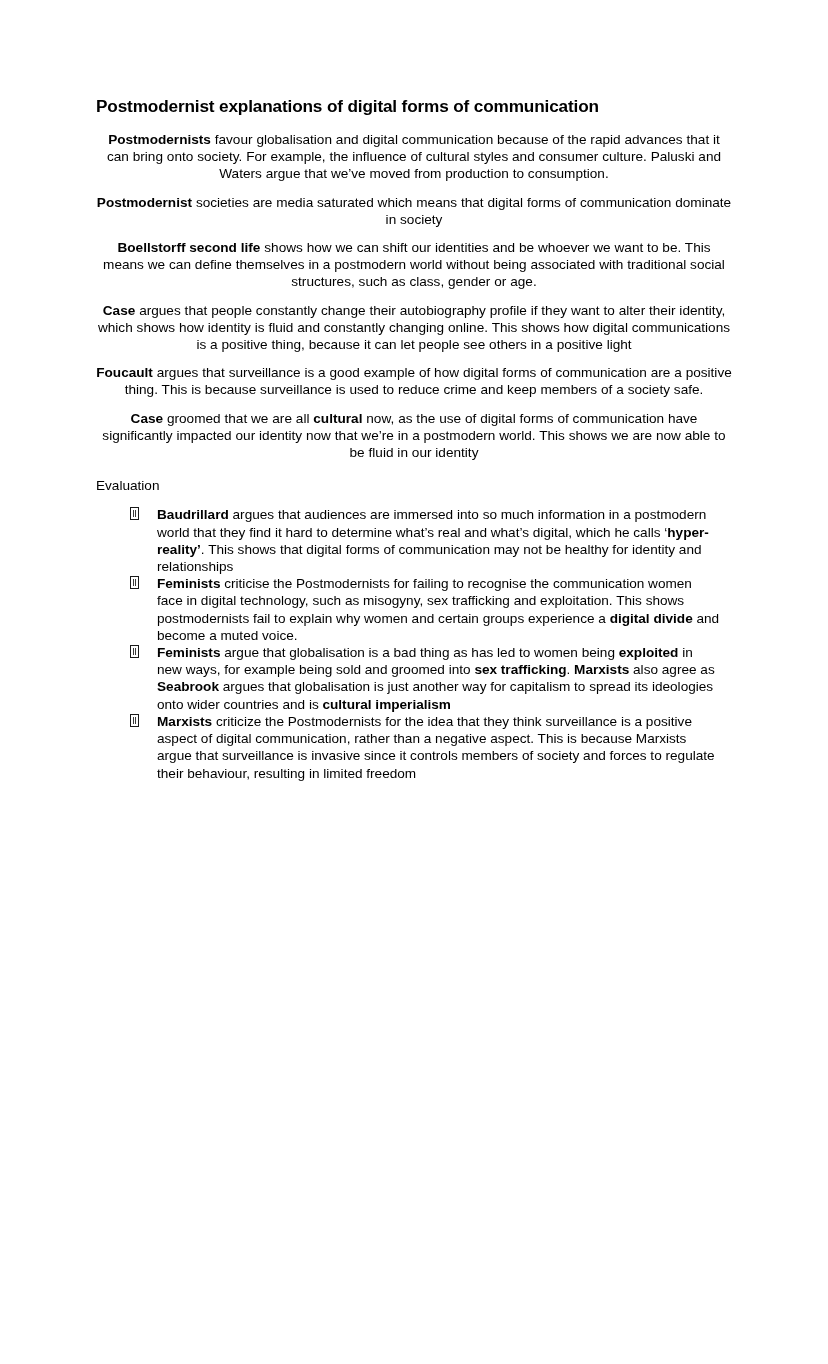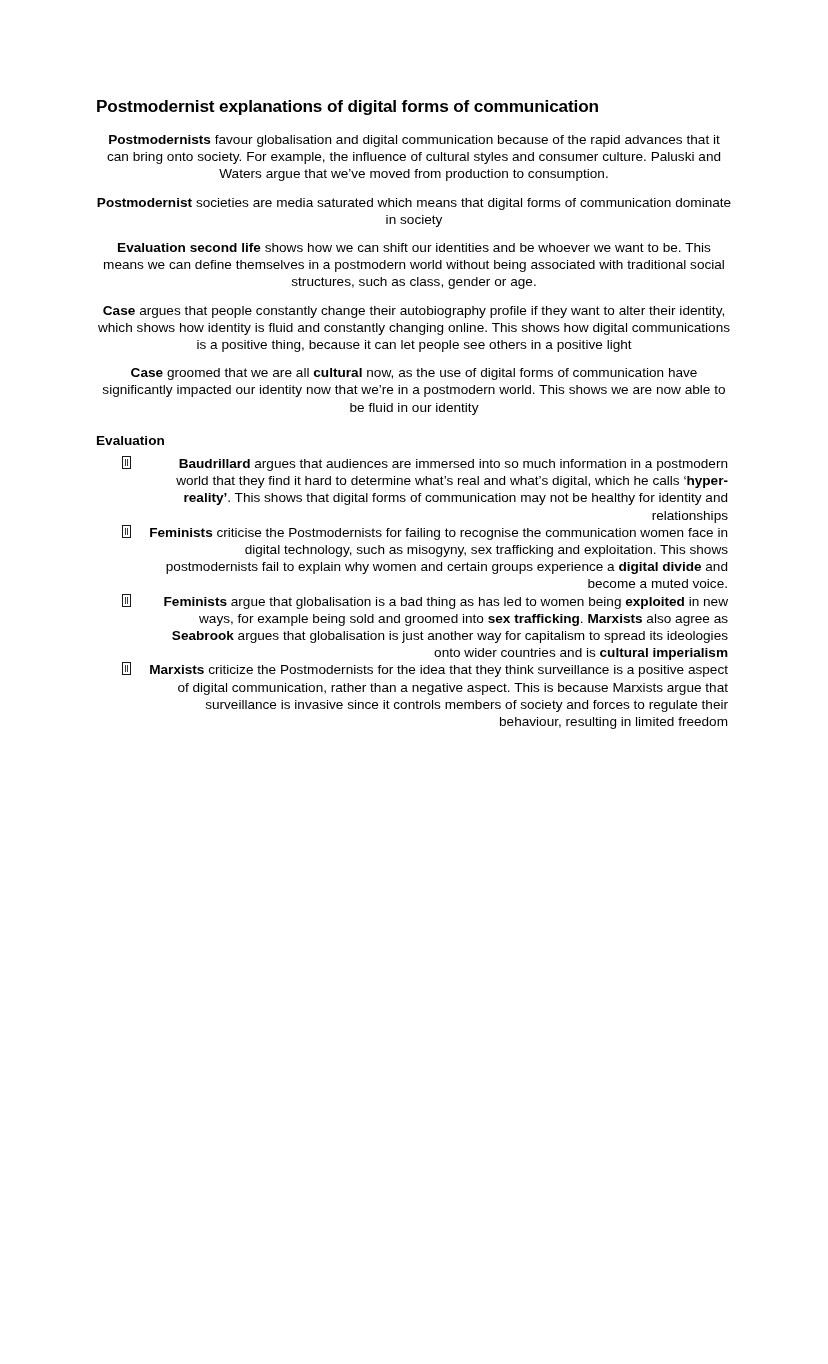--- a/index.html
+++ b/index.html
@@ -40,29 +40,28 @@
     line-height: 17.2px;
     margin: 0 0 11px 0;
     text-align: center;
     word-spacing: 0.1px;
   }
   .para b, .li-text b {
     font-weight: bold;
   }
   .section-head {
     font-size: 13.6px;
-    font-weight: bold;
+    font-weight: normal;
     line-height: 17.2px;
     margin: 16px 0 6px 0;
   }
   .bullets {
-    margin: 4px;
+    margin: 12px;
     padding: 0;
     list-style: none;
-    text-align: right;
   }
   .li {
     position: relative;
     padding-left: 49px;
     font-size: 13.6px;
     line-height: 17.2px;
     margin: 0 0 0 0;
   }
   .li-marker {
     position: absolute;
@@ -92,22 +91,23 @@
 <body>
 
 <div class="page">
   <div class="content">
 
     <h1 class="doc-title">Postmodernist explanations of digital forms of communication</h1>
 
     <div>
         <p class="para"><b>Postmodernists</b><span> favour globalisation and digital communication because of the rapid advances that it can bring onto society. For example, the influence of cultural styles and consumer culture. Paluski and Waters argue that we’ve moved from production to consumption.</span></p>
         <p class="para"><b>Postmodernist</b><span> societies are media saturated which means that digital forms of communication dominate in society</span></p>
-        <p class="para"><b>Evaluation second life</b><span> shows how we can shift our identities and be whoever we want to be. This means we can define themselves in a postmodern world without being associated with traditional social structures, such as class, gender or age.</span></p>
+        <p class="para"><b>Boellstorff second life</b><span> shows how we can shift our identities and be whoever we want to be. This means we can define themselves in a postmodern world without being associated with traditional social structures, such as class, gender or age.</span></p>
         <p class="para"><b>Case</b><span> argues that people constantly change their autobiography profile if they want to alter their identity, which shows how identity is fluid and constantly changing online. This shows how digital communications is a positive thing, because it can let people see others in a positive light</span></p>
+        <p class="para"><b>Foucault</b><span> argues that surveillance is a good example of how digital forms of communication are a positive thing. This is because surveillance is used to reduce crime and keep members of a society safe.</span></p>
         <p class="para"><b>Case</b><span> groomed that we are all </span><b>cultural</b><span> now, as the use of digital forms of communication have significantly impacted our identity now that we’re in a postmodern world. This shows we are now able to be fluid in our identity</span></p>
       </div>
 
     <div class="section-head">Evaluation</div>
 
     <ul class="bullets">
         <li class="li">
           <span class="li-marker"></span>
           <span class="li-text"><b>Baudrillard</b><span> argues that audiences are immersed into so much information in a postmodern world that they find it hard to determine what’s real and what’s digital, which he calls ‘</span><b>hyper-reality’</b><span>. This shows that digital forms of communication may not be healthy for identity and relationships</span></span>
         </li>

